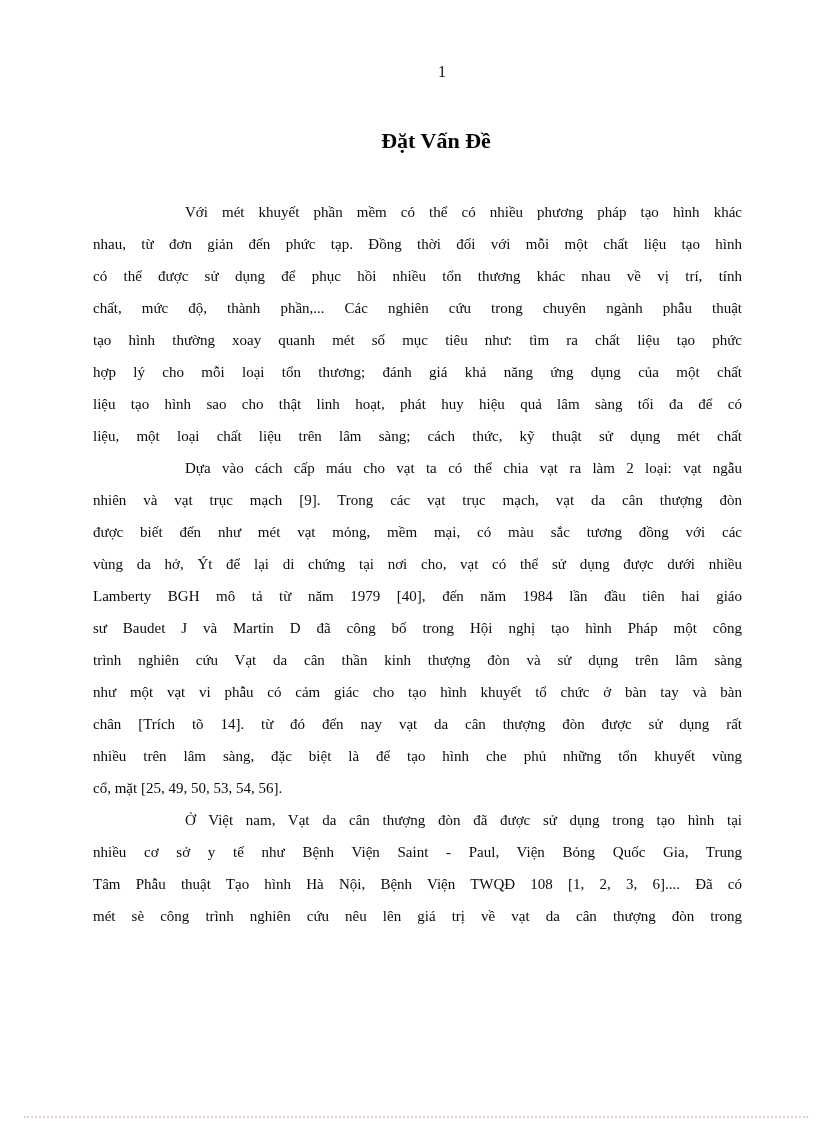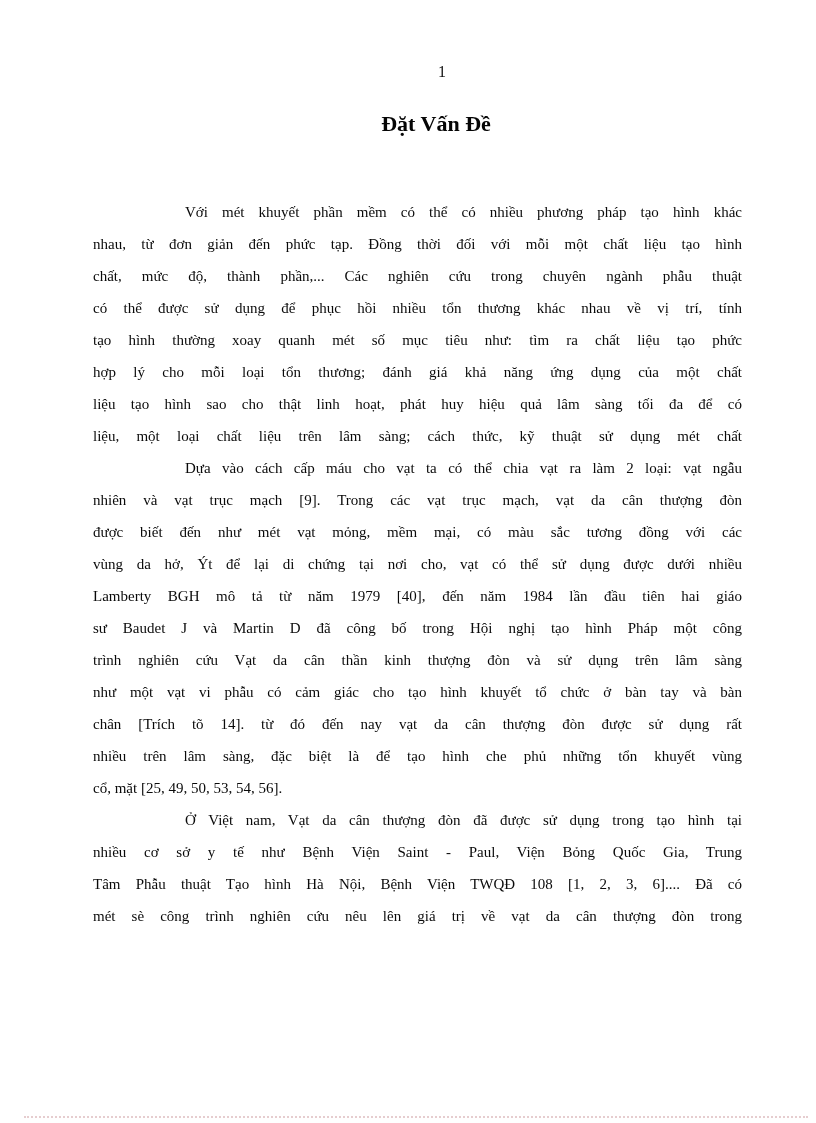--- a/index.html
+++ b/index.html
@@ -20,21 +20,21 @@
     position: absolute;
     top: 62px;
     left: 442px;
     transform: translateX(-50%);
     font-size: 16px;
     line-height: 20px;
     color: #111;
   }
   .doc-title {
     position: absolute;
-    top: 111px;
+    top: 128px;
     left: 436px;
     transform: translateX(-50%);
     margin: 0;
     font-size: 22px;
     font-weight: bold;
     white-space: nowrap;
     color: #050505;
   }
   .body-text {
     position: absolute;
@@ -80,22 +80,22 @@
 
   <div class="page-number">1</div>
 
   <h1 class="doc-title">Đặt Vấn Đề</h1>
 
   <div class="body-text">
 
     <p class="para">
       <span class="line j first">Với mét khuyết phần mềm có thể có nhiều phương pháp tạo hình khác</span>
       <span class="line j">nhau, từ đơn giản đến phức tạp. Đồng thời đối với mỗi một chất liệu tạo hình</span>
+      <span class="line j">có thể được sử dụng để phục hồi nhiều tổn thương khác nhau về vị trí, tính</span>
       <span class="line j">chất, mức độ, thành phần,... Các nghiên cứu trong chuyên ngành phẫu thuật</span>
-      <span class="line j">có thể được sử dụng để phục hồi nhiều tổn thương khác nhau về vị trí, tính</span>
       <span class="line j">tạo hình thường xoay quanh mét số mục tiêu như: tìm ra chất liệu tạo phức</span>
       <span class="line j">hợp lý cho mỗi loại tổn thương; đánh giá khả năng ứng dụng của một chất</span>
       <span class="line j">liệu tạo hình sao cho thật linh hoạt, phát huy hiệu quả lâm sàng tối đa để có</span>
       <span class="line j">liệu, một loại chất liệu trên lâm sàng; cách thức, kỹ thuật sử dụng mét chất</span>
     </p>
 
     <p class="para">
       <span class="line j first">Dựa vào cách cấp máu cho vạt ta có thể chia vạt ra làm 2 loại: vạt ngẫu</span>
       <span class="line j">nhiên và vạt trục mạch [9]. Trong các vạt trục mạch, vạt da cân thượng đòn</span>
       <span class="line j">được biết đến như mét vạt mỏng, mềm mại, có màu sắc tương đồng với các</span>

